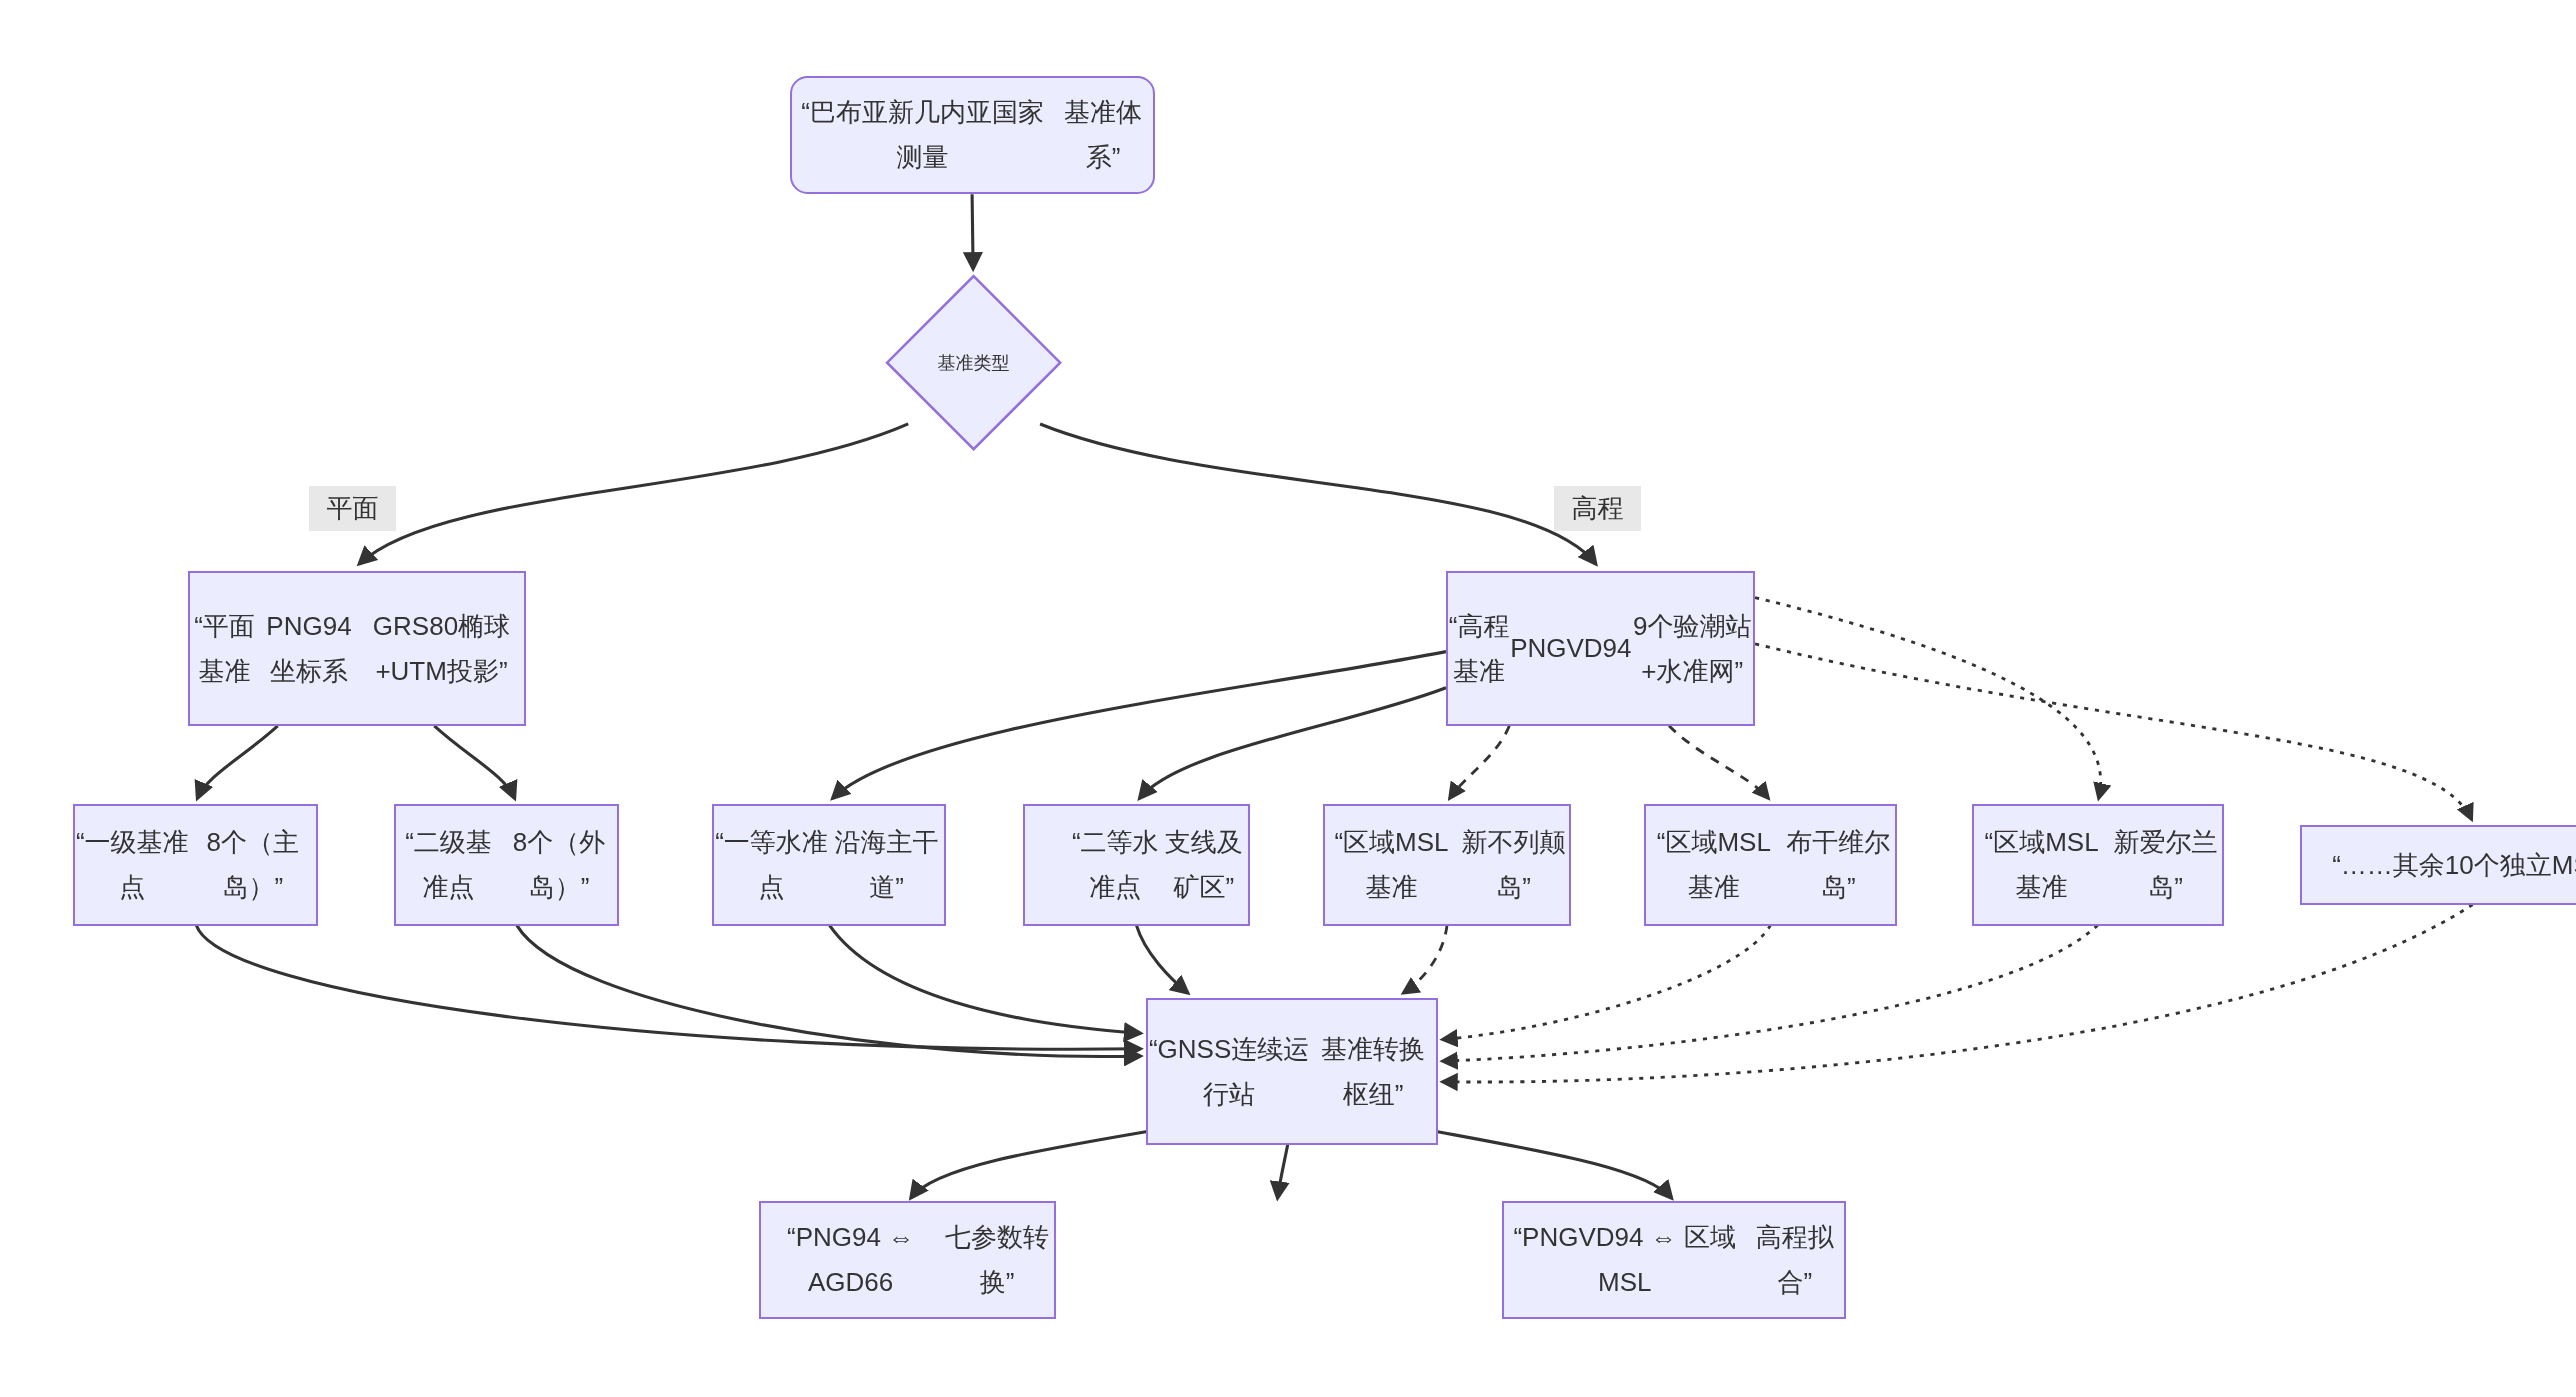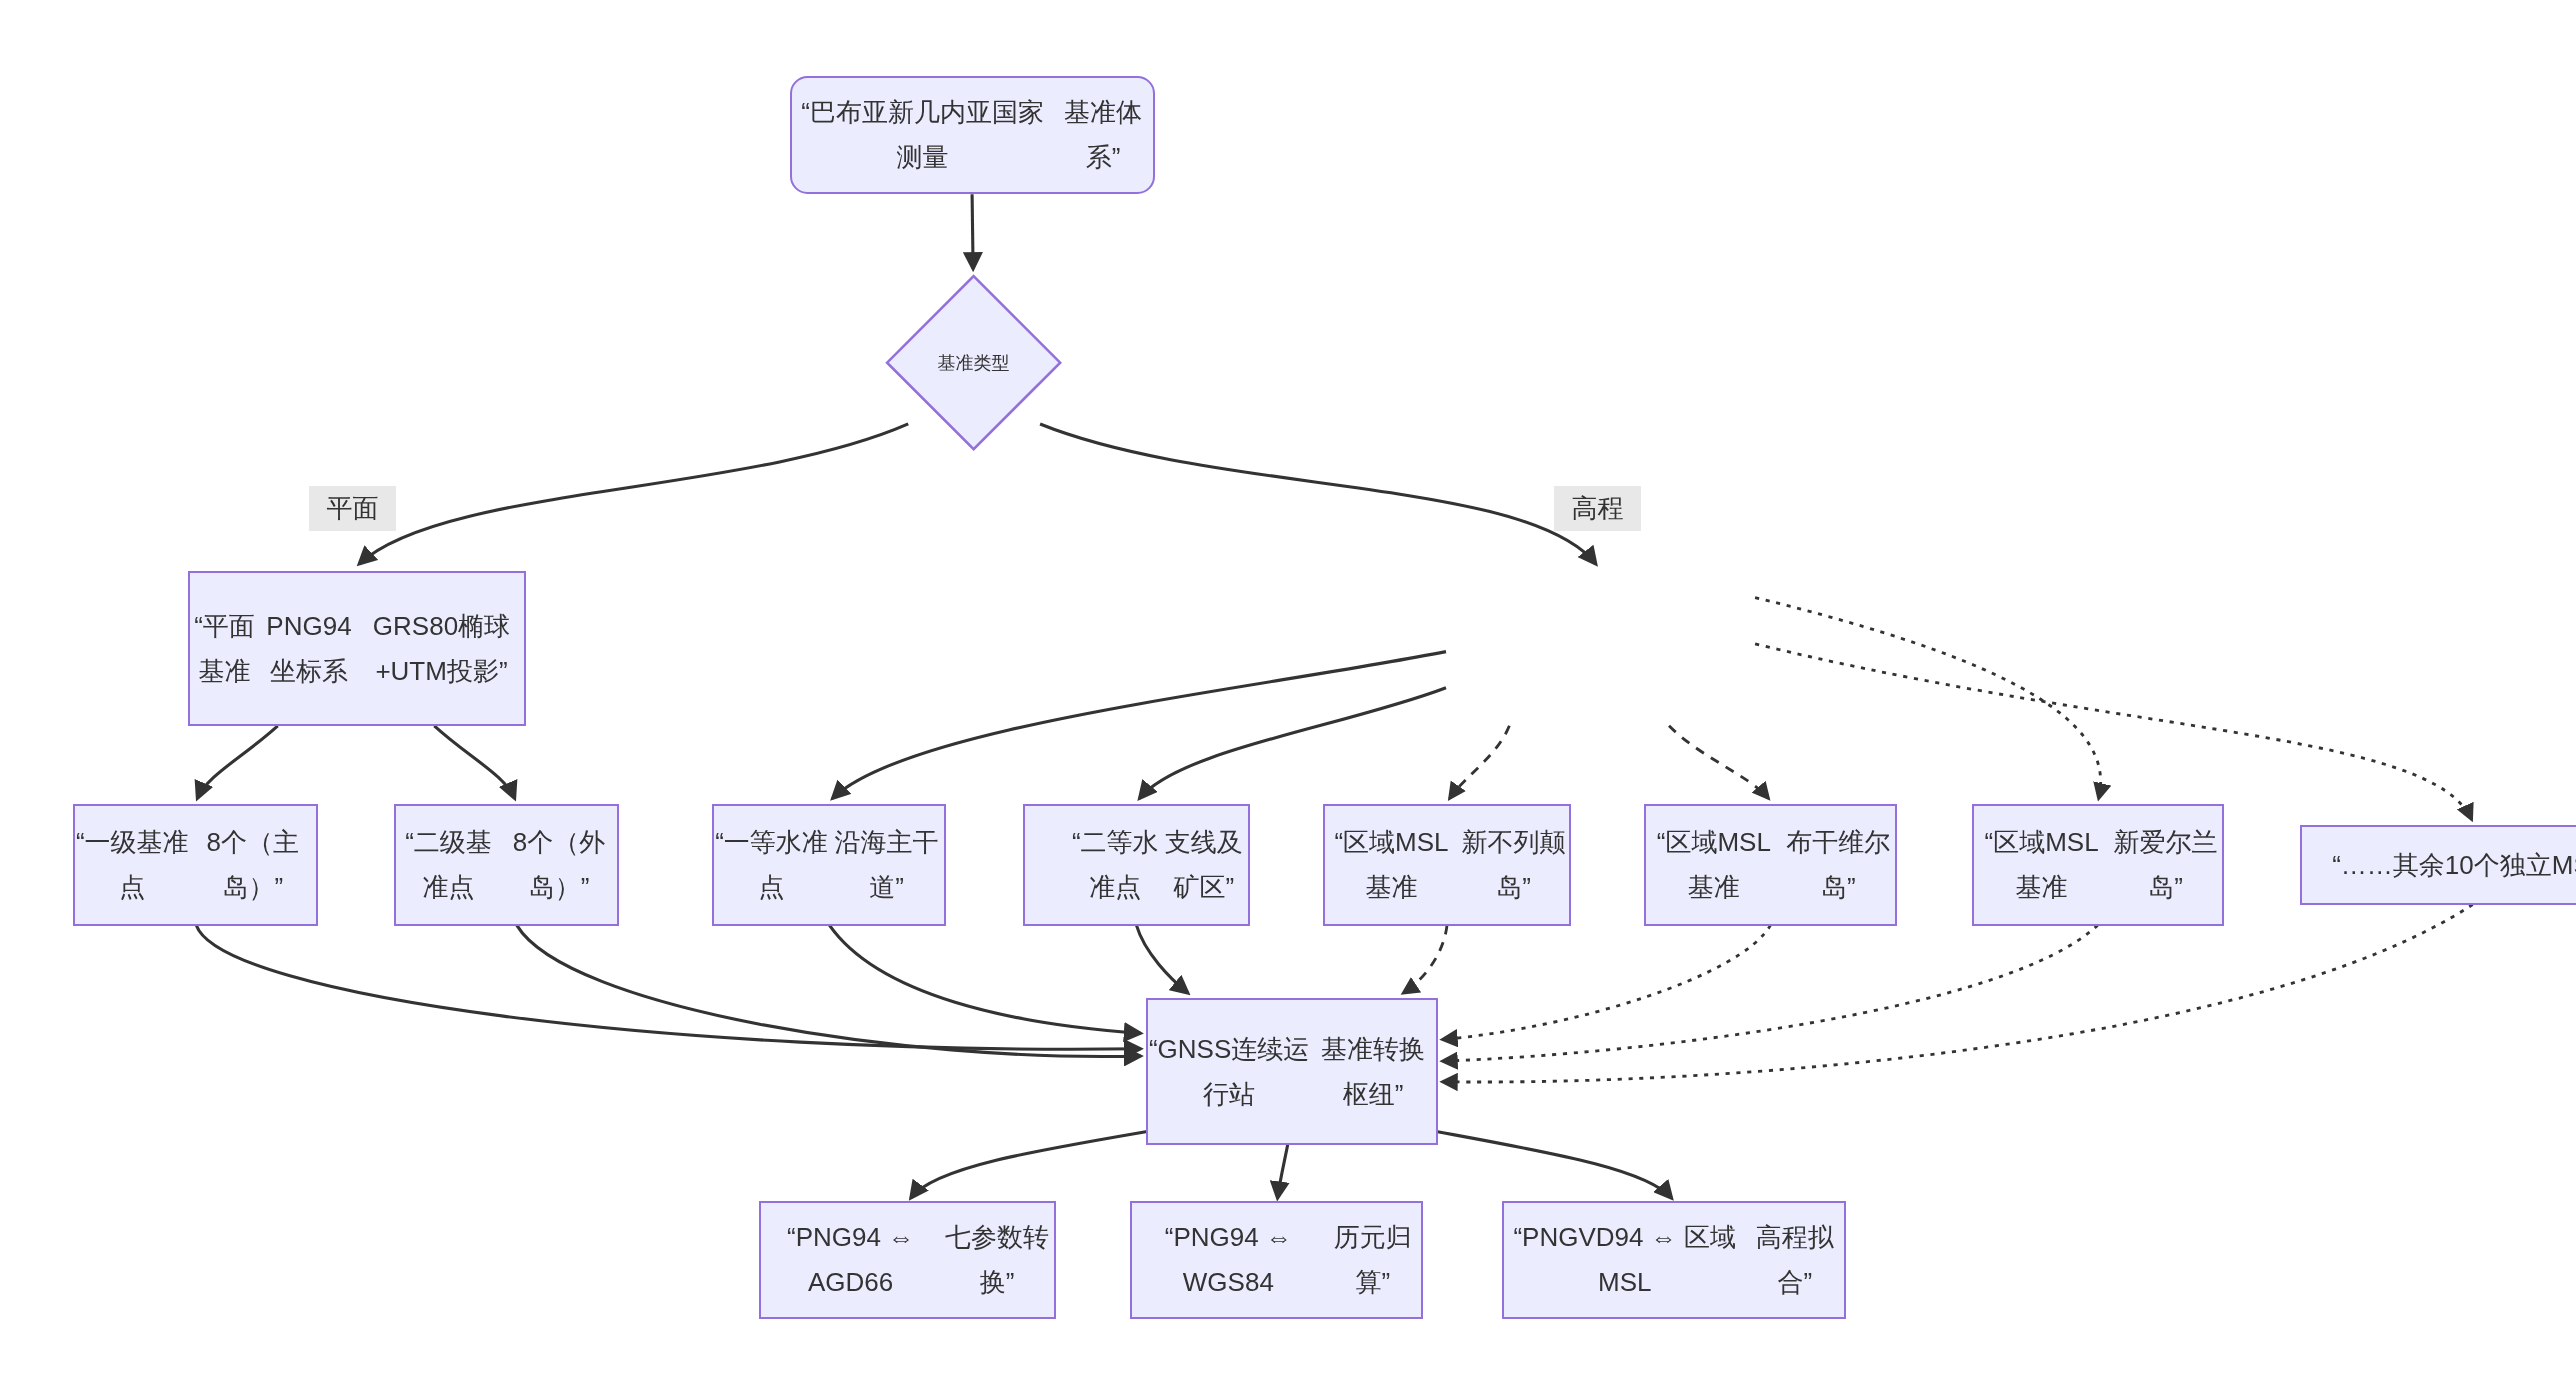--- a/index.html
+++ b/index.html
@@ -124,20 +124,25 @@
 
   <div class="edge-label" style="left:309px;top:486px;min-width:87px;height:45px;">平面</div>
   <div class="edge-label" style="left:1554px;top:486px;min-width:87px;height:45px;">高程</div>
 
   <div class="node" style="left:188px;top:571px;width:338px;height:155px;">
     <div>“平面基准</div>
     <div>PNG94坐标系</div>
     <div>GRS80椭球+UTM投影”</div>
   </div>
 
+  <div class="node" style="left:1446px;top:571px;width:309px;height:155px;">
+    <div>“高程基准</div>
+    <div>PNGVD94</div>
+    <div>9个验潮站+水准网”</div>
+  </div>
 
   <div class="node" style="left:73px;top:804px;width:245px;height:122px;">
     <div>“一级基准点</div>
     <div>8个（主岛）”</div>
   </div>
 
   <div class="node" style="left:394px;top:804px;width:225px;height:122px;">
     <div>“二级基准点</div>
     <div>8个（外岛）”</div>
   </div>
@@ -174,24 +179,20 @@
   <div class="node" style="left:1146px;top:998px;width:292px;height:147px;">
     <div>“GNSS连续运行站</div>
     <div>基准转换枢纽”</div>
   </div>
 
   <div class="node" style="left:759px;top:1201px;width:297px;height:118px;">
     <div>“PNG94 ⇔ AGD66</div>
     <div>七参数转换”</div>
   </div>
 
-  <div class="node" style="left:1130px;top:1201px;width:293px;height:118px;">
-    <div>“PNG94 ⇔ WGS84</div>
-    <div>历元归算”</div>
-  </div>
 
   <div class="node" style="left:1502px;top:1201px;width:344px;height:118px;">
     <div>“PNGVD94 ⇔ 区域MSL</div>
     <div>高程拟合”</div>
   </div>
 
 </div>
 
 
 </body></html>

